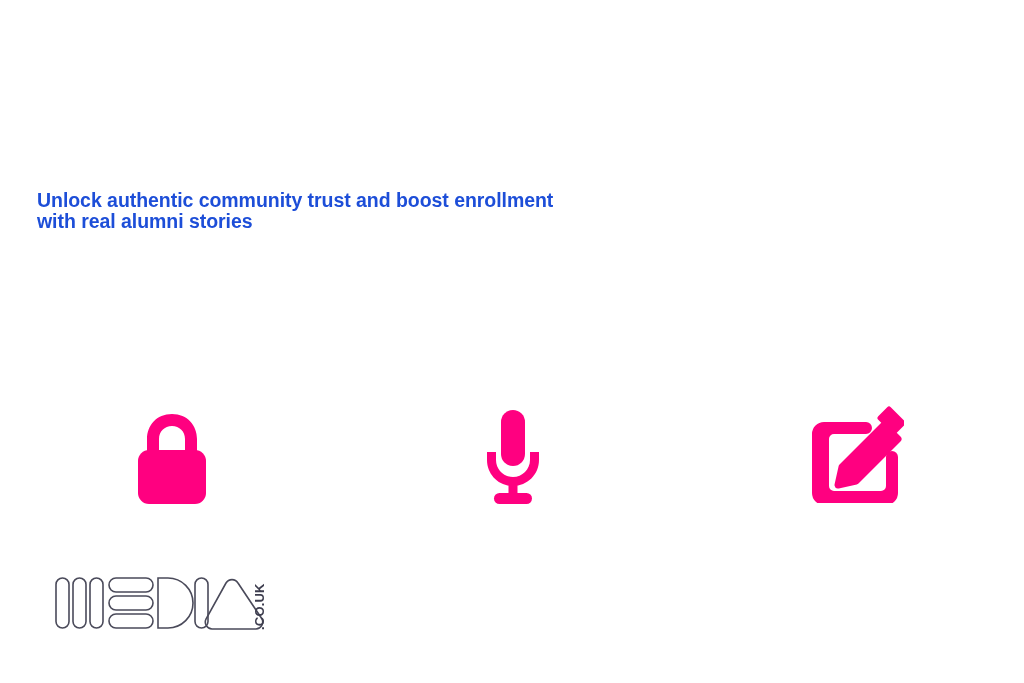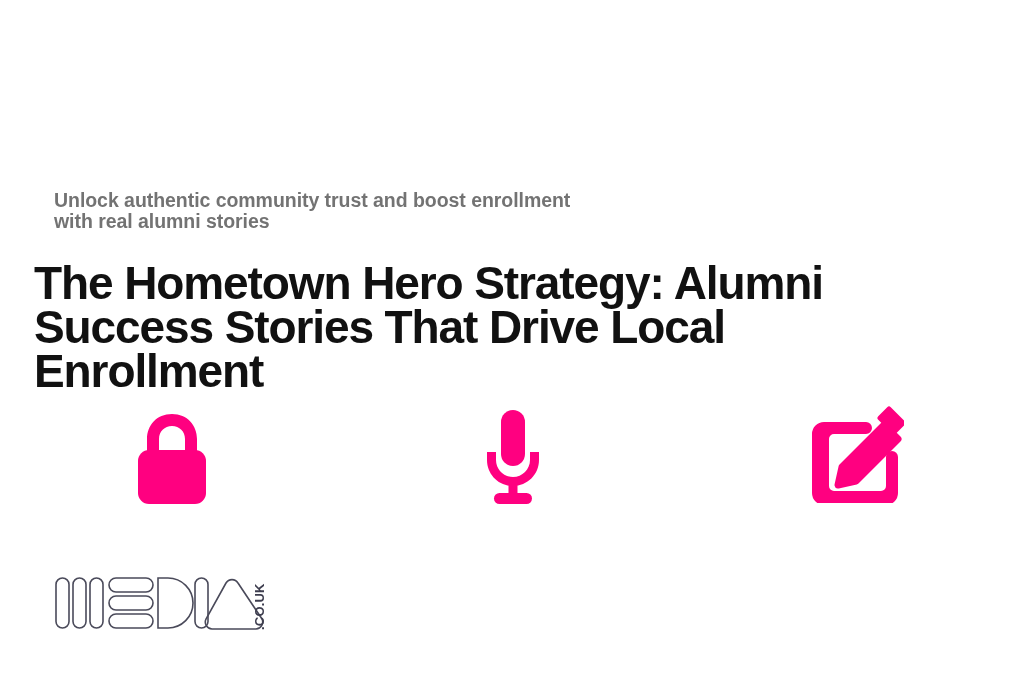--- a/index.html
+++ b/index.html
@@ -24,27 +24,27 @@
 
   
   .text-block {
     position: absolute;
     left: 34px;
     top: 190px;
     width: 900px;
   }
 
   .kicker {
-    color: #737373;
+    color: #1d4ed8;
     font-family: "Liberation Sans", sans-serif;
     font-size: 19.5px;
     font-weight: 700;
     line-height: 21px;
     letter-spacing: -0.05px;
-    margin: 0 0 0 20px;
+    margin: 0 0 0 3px;
     white-space: pre-line;
   }
 
   .headline {
     color: #111111;
     font-family: "Liberation Sans", sans-serif;
     font-size: 46px;
     font-weight: 700;
     line-height: 44px;
     letter-spacing: -1.1px;
@@ -92,21 +92,20 @@
   }
 </style>
 </head>
 <body>
 
 <div class="card">
 
   <div class="text-block">
     <p class="kicker">Unlock authentic community trust and boost enrollment
 with real alumni stories</p>
-    <h1 class="headline">The Hometown Hero Strategy: Alumni Success Stories That Drive Local Enrollment</h1>
   </div>
 
   <div class="icon-row">
 
     <span class="icon-slot icon-lock">
       <svg viewBox="0 0 74 96" xmlns="http://www.w3.org/2000/svg" aria-hidden="true">
 
         <path d="M37 4
                  C 21.5 4 12 15.5 12 29
                  L 12 44

